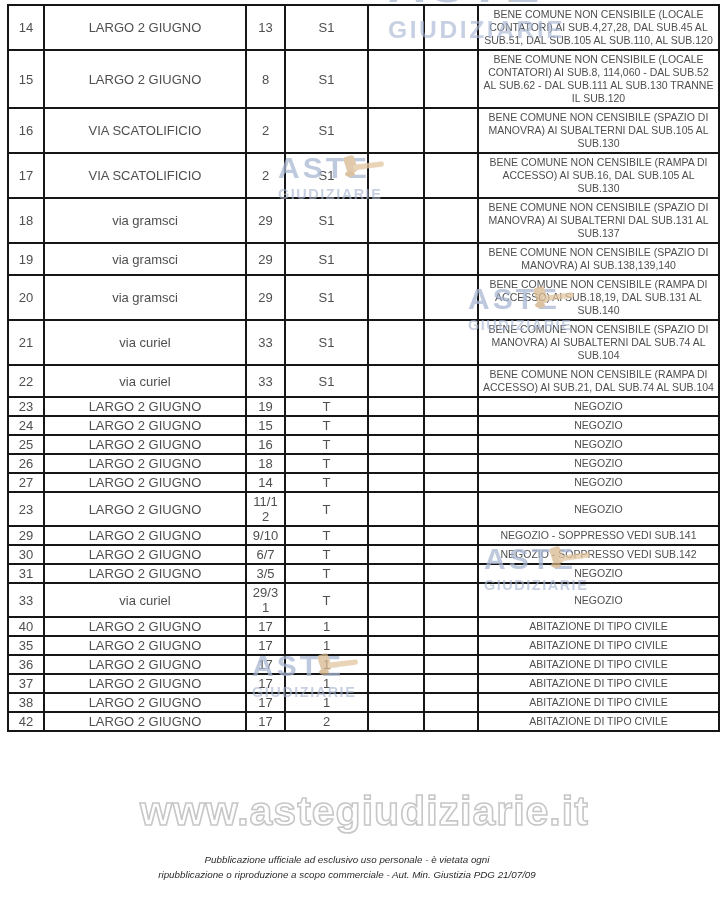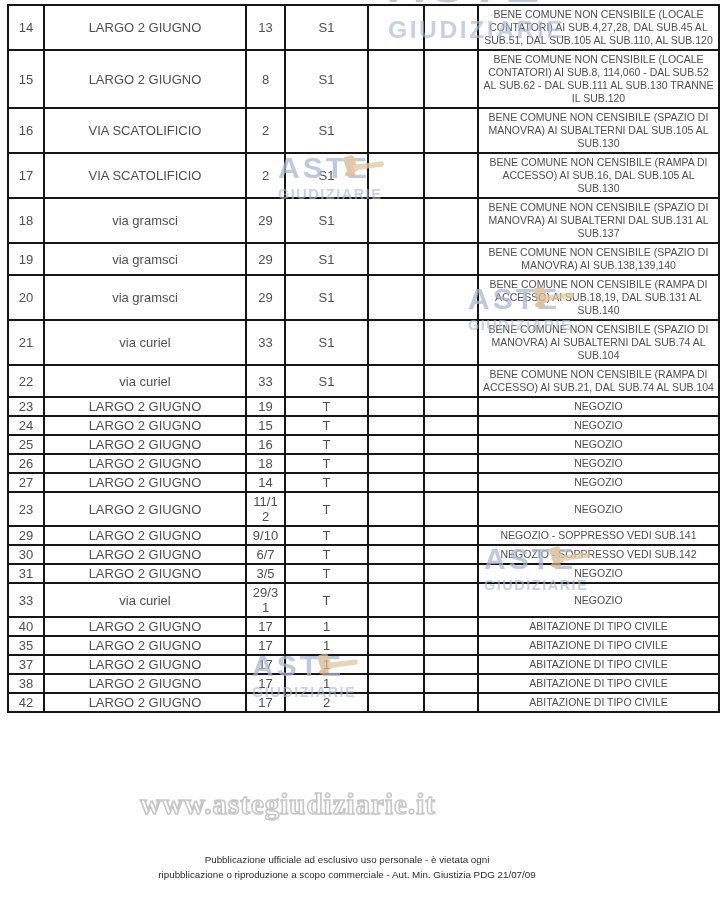--- a/index.html
+++ b/index.html
@@ -76,48 +76,48 @@
   .wm-a    { left: 278px; top: 152px; }
   .wm-b    { left: 468px; top: 283px; }
   .wm-c    { left: 484px; top: 543px; }
   .wm-d    { left: 252px; top: 650px; }
 
   
   .wm-site {
     position: absolute;
     left: 140px;
     top: 788px;
-    font-size: 29px;
+    font-size: 41px;
     font-weight: bold;
     letter-spacing: 1px;
     white-space: nowrap;
     color: rgba(190,190,190,0.45);
     z-index: 6;
     pointer-events: none;
-    font-family: Liberation Serif, serif;
   }
   @supports (-webkit-text-stroke: 1px black) {
     .wm-site {
       color: rgba(255,255,255,0.05);
       -webkit-text-stroke: 1.6px #c7c7c7;
     }
   }
 
   
   .footer-overlay {
     position: absolute;
     left: 127px;
     top: 852px;
     width: 440px;
     text-align: center;
     font-size: 9.8px;
     line-height: 15px;
     color: #2b2b2b;
     z-index: 7;
     pointer-events: none;
+    font-style: italic;
   }
 </style>
 </head>
 <body>
 
 <div class="page">
 
   <table class="props">
     <colgroup>
       <col style="width:36px">
@@ -312,20 +312,29 @@
         <tr>
           <td class="c0">35</td>
           <td class="c1">LARGO 2 GIUGNO</td>
           <td class="c2">17</td>
           <td class="c3">1</td>
           <td class="c4"></td>
           <td class="c5"></td>
           <td class="c6">ABITAZIONE DI TIPO CIVILE</td>
         </tr>
         <tr>
+          <td class="c0">36</td>
+          <td class="c1">LARGO 2 GIUGNO</td>
+          <td class="c2">17</td>
+          <td class="c3">1</td>
+          <td class="c4"></td>
+          <td class="c5"></td>
+          <td class="c6">ABITAZIONE DI TIPO CIVILE</td>
+        </tr>
+        <tr>
           <td class="c0">37</td>
           <td class="c1">LARGO 2 GIUGNO</td>
           <td class="c2">17</td>
           <td class="c3">1</td>
           <td class="c4"></td>
           <td class="c5"></td>
           <td class="c6">ABITAZIONE DI TIPO CIVILE</td>
         </tr>
         <tr>
           <td class="c0">38</td>

